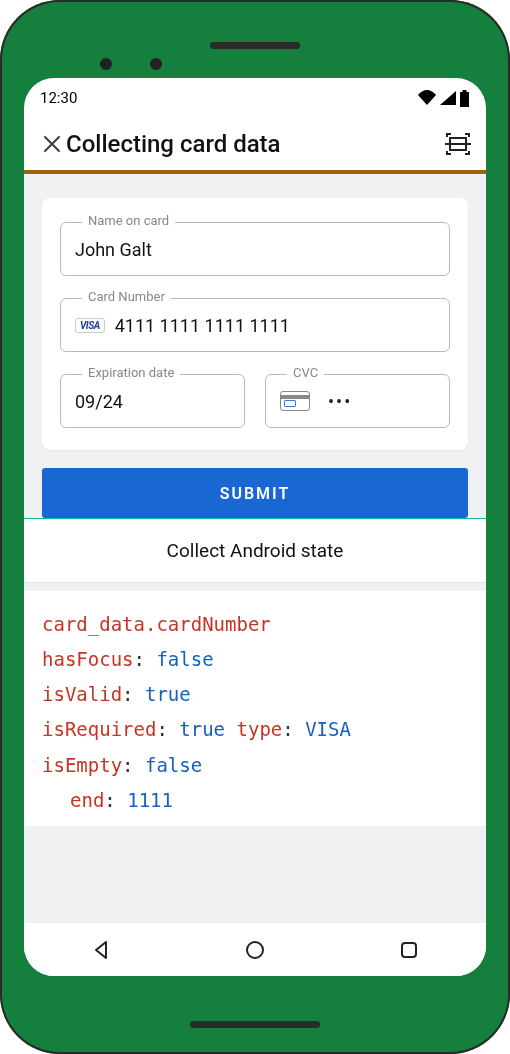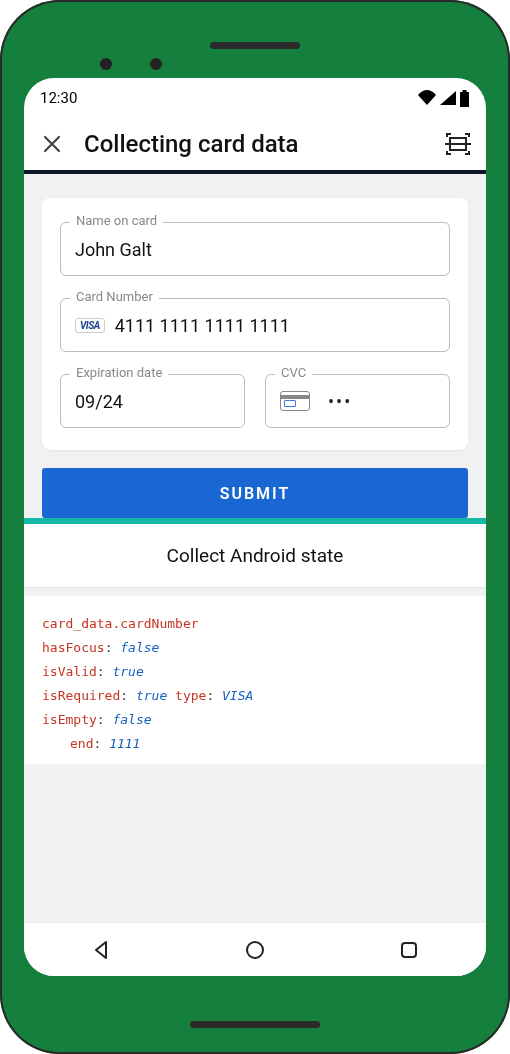--- a/index.html
+++ b/index.html
@@ -72,22 +72,21 @@
     color: #000;
   }
   .status-icons { display:flex; gap:2px; align-items:center; }
   .status-icons svg { display:block; }
   
   .appbar {
     height: 56px;
     display: flex;
     align-items: center;
     padding: 0 14px;
-    border-bottom: 4px solid #0f172a;
-    gap: 18px;
+    border-bottom: 4px solid #a16207;
   }
   .appbar .title {
     flex: 1;
     font-size: 24px;
     font-weight: 500;
     color: #111;
   }
   .icon-btn {
     width: 28px; height: 28px;
     display:flex; align-items:center; justify-content:center;
@@ -111,21 +110,21 @@
     margin-bottom: 22px;
   }
   .row2 {
     display: flex;
     gap: 20px;
   }
   .row2 .field { flex:1; margin-bottom:0; }
   .field .label {
     position: absolute;
     top: -9px;
-    left: 10px;
+    left: 22px;
     background: #fff;
     padding: 0 6px;
     font-size: 13px;
     color: #888;
   }
   .input {
     width: 100%;
     height: 54px;
     border: 1px solid #bbb;
     border-radius: 6px;
@@ -187,33 +186,33 @@
     font-size: 16px;
     font-weight: 600;
     letter-spacing: 1px;
   }
   .state-header {
     background:#fff;
     text-align:center;
     padding: 20px 0;
     font-size: 19px;
     color:#111;
-    border-top:6px solid #14b8a6;
+    border-top:1px solid #14b8a6;
     border-bottom:1px solid #e5e5e5;
   }
   .state-body {
     background:#fff;
     margin-top:8px;
     padding: 16px 18px 8px;
     font-family: Menlo, Consolas, monospace;
-    font-size: 13px;
+    font-size: 19px;
     line-height: 1.85;
   }
   .tok-red { color:#c63523; }
-  .tok-blue { color:#1560c0;font-style:italic; }
+  .tok-blue { color:#1560c0; }
   .tok-colon { color:#333; }
   .indent { padding-left: 28px; }
   
   .navbar {
     height: 54px;
     display:flex;
     align-items:center;
     justify-content:space-around;
     background:#fff;
     border-top:1px solid #eee;

